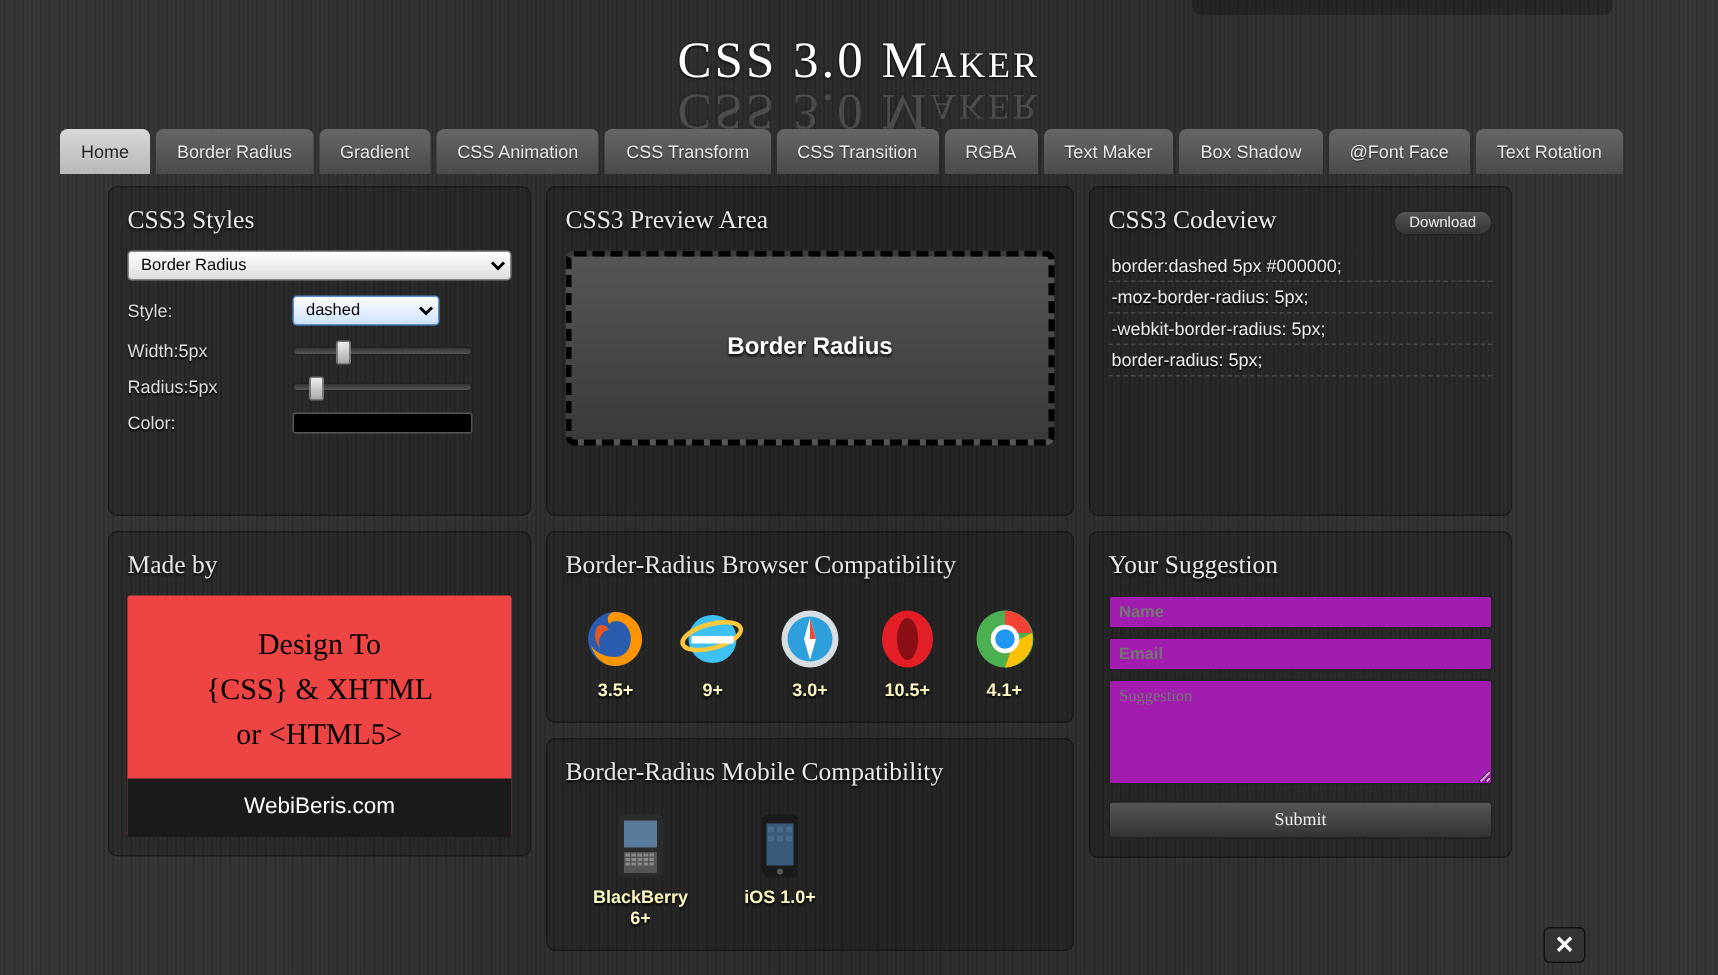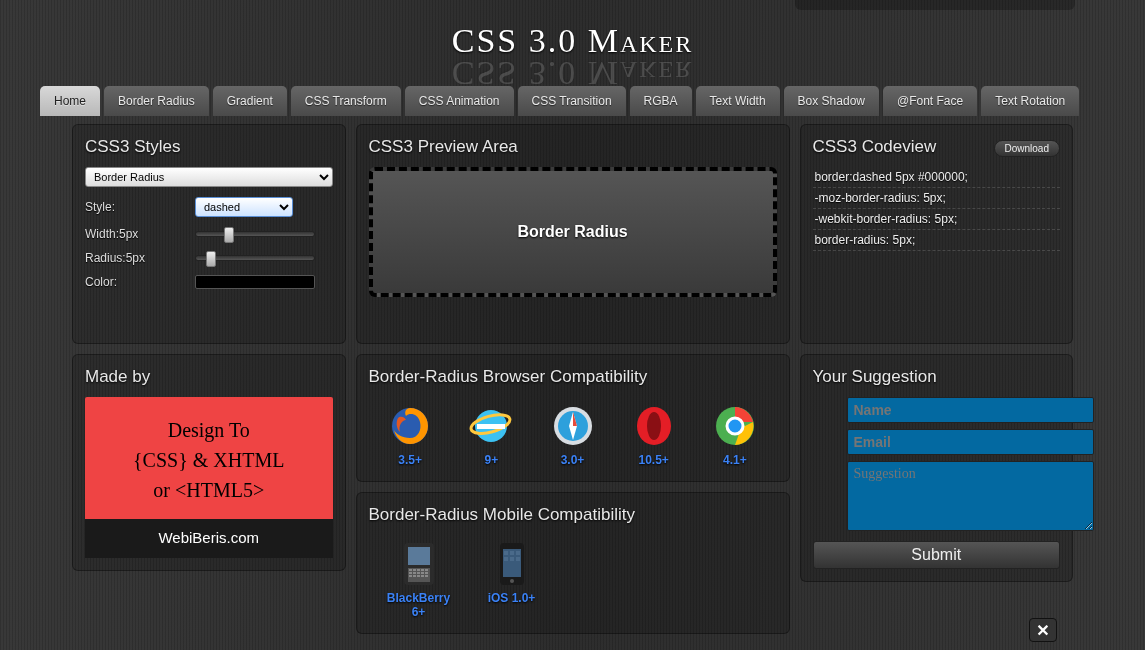--- a/index.html
+++ b/index.html
@@ -62,30 +62,30 @@
   color: #222;
   text-shadow: 0 1px 0 rgba(255,255,255,0.5);
 }
 .columns {
   display: flex;
   gap: 10px;
   padding: 8px 72px 0;
 }
 .col { display: flex; flex-direction: column; gap: 10px; }
 .col-left { width: 282px; }
-.col-mid { width: 434px; }
+.col-mid { width: 352px; }
 .col-right { width: 282px; }
 .panel {
   background: rgba(0,0,0,0.18);
   border: 1px solid rgba(0,0,0,0.35);
   border-radius: 6px;
   padding: 12px;
 }
 .panel-title {
-  font-family: Liberation Sans, sans-serif;
+  font-family: Liberation Serif, serif;
   font-size: 17px;
   color: #e8e8e8;
   text-shadow: 0 1px 2px #000;
   margin-bottom: 10px;
 }
 .panel-header-row { display: flex; justify-content: space-between; align-items: flex-end; margin-bottom: 10px; }
 .download-btn {
   background: linear-gradient(to bottom, #555, #333);
   border: 1px solid #222;
   border-radius: 10px;
@@ -171,43 +171,43 @@
   background: #1a1a1a;
   color: #fff;
   font-family: Arial, sans-serif;
   font-size: 15px;
   padding: 8px 0;
   margin: 14px -8px 0;
 }
 .compat-row { display: flex; gap: 18px; padding: 6px 10px 2px; }
 .compat-item { display: flex; flex-direction: column; align-items: center; width: 64px; }
 .compat-icon { width: 46px; height: 46px; display:flex; align-items:center; justify-content:center; margin-bottom: 4px; }
-.compat-label { font-size: 12px; font-weight: bold; color: #3b82f6; text-shadow: 0 1px 2px #000; text-align:center; }
+.compat-label { font-size: 12px; font-weight: bold; color: #fef9c3; text-shadow: 0 1px 2px #000; text-align:center; }
 .form-input {
   width: 100%;
-  background: #0369a1;
+  background: #a21caf;
   border: 1px solid #222;
   border-radius: 2px;
   color: #ccc;
-  font-size: 14px;
+  font-size: 11px;
   padding: 4px 6px;
   margin-bottom: 6px;
   font-weight: bold;
-  margin-left: 34px;
 }
 textarea.form-input { height: 70px; resize: vertical; font-weight: normal; font-family: Liberation Serif, serif; }
 .submit-btn {
   width: 100%;
   background: linear-gradient(to bottom, #555, #333);
   border: 1px solid #222;
   border-radius: 3px;
   color: #eee;
-  font-size: 16px;
+  font-size: 12px;
   padding: 4px 0;
   cursor: pointer;
+  font-family: Liberation Serif, serif;
 }
 .close-btn {
   position: absolute;
   bottom: 8px; right: 88px;
   width: 28px; height: 24px;
   background: #333;
   border: 1px solid #111;
   border-radius: 4px;
   color: #fff;
   font-weight: bold;
@@ -224,25 +224,25 @@
 
 <div class="title">
   <span>CSS 3.0 Maker</span>
   <div class="reflection">CSS 3.0 Maker</div>
 </div>
 
 <div class="nav">
   <div class="nav-item active">Home</div>
   <div class="nav-item">Border Radius</div>
   <div class="nav-item">Gradient</div>
+  <div class="nav-item">CSS Animation</div>
   <div class="nav-item">CSS Transform</div>
-  <div class="nav-item">CSS Animation</div>
   <div class="nav-item">CSS Transition</div>
   <div class="nav-item">RGBA</div>
-  <div class="nav-item">Text Width</div>
+  <div class="nav-item">Text Maker</div>
   <div class="nav-item">Box Shadow</div>
   <div class="nav-item">@Font Face</div>
   <div class="nav-item">Text Rotation</div>
 </div>
 
 <div class="columns">
 
   <div class="col col-left">
     <div class="panel" style="height:220px;">
       <div class="panel-title">CSS3 Styles</div>

